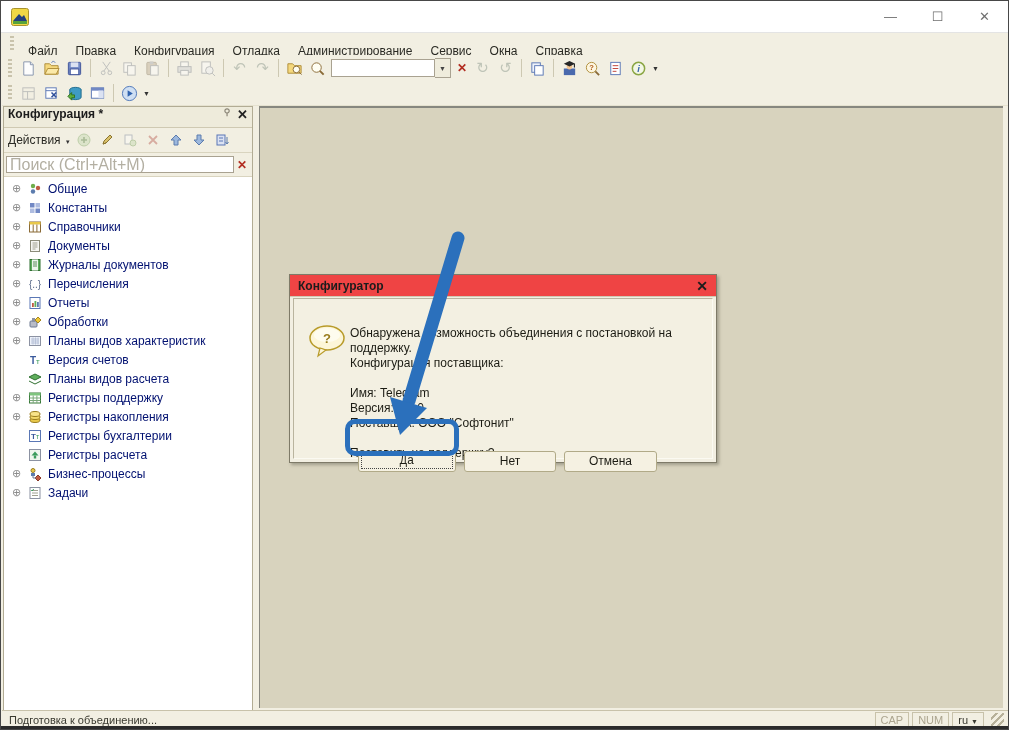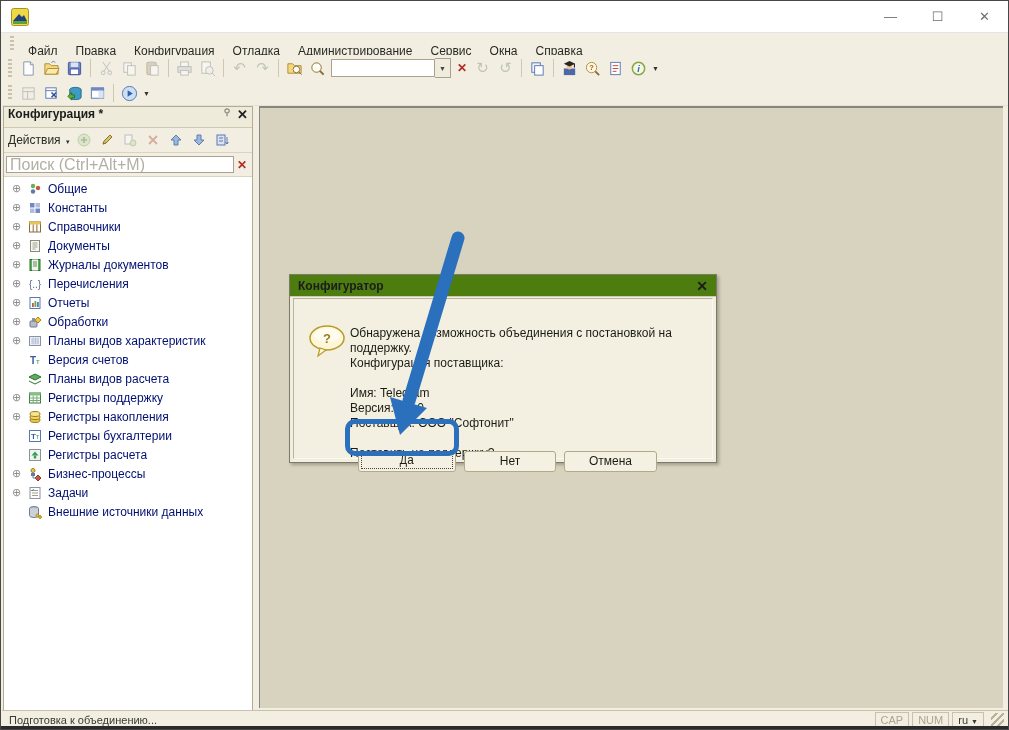--- a/index.html
+++ b/index.html
@@ -73,21 +73,21 @@
   .lock{margin-left:auto;margin-right:8px;width:12px;height:13px;flex:none;}
   
   .splitter{position:absolute;left:252px;top:105px;width:6px;height:605px;background:#f2efe2;}
   .workspace{position:absolute;left:258px;top:105px;width:744px;height:602px;background:#d8d3be;
              border-top:2px solid #87877f;border-left:1px solid #87877f;box-sizing:border-box;}
   .rframe{position:absolute;left:1002px;top:105px;width:6px;height:605px;background:#f2efe2;}
   
   .dialog{position:absolute;left:288px;top:273px;width:428px;height:189px;background:#f2efe2;
           border:1px solid #7e7a68;box-shadow:2px 2px 3px rgba(60,60,50,.35);box-sizing:border-box;}
   .dlg-title{height:21px;display:flex;align-items:center;padding:0 8px;font-weight:bold;
-             background:#4d7c0f;border-bottom:1px solid #cfc9b2;}
+             background:#ef4444;border-bottom:1px solid #cfc9b2;}
   .dlg-title .x{margin-left:auto;font-weight:bold;font-size:14px;color:#1c1c1c;}
   .dlg-inner{position:absolute;left:3px;right:3px;top:23px;bottom:3px;
              border:1px solid;border-color:#b9b49e #fbfaf2 #fbfaf2 #b9b49e;background:#f3f0e2;}
   .dlg-icon{position:absolute;left:14px;top:25px;width:38px;height:34px;}
   .dlg-text{position:absolute;left:56px;top:27px;line-height:15px;color:#1c1c14;}
   .dlg-text div{min-height:15px;}
   .dlg-buttons{position:absolute;left:0;top:152px;width:100%;}
   .btn{position:absolute;height:21px;background:#f5f1e2;border:1px solid #b1aa88;border-radius:3px;
        text-align:center;line-height:19px;color:#1c1c14;box-sizing:border-box;}
   .btn-yes{left:64px;width:98px;outline:1px dotted #444;outline-offset:-4px;font-family:Liberation Mono, monospace;}
@@ -541,32 +541,20 @@
         <span class="exp">⊕</span>
         <span class="ticon">
             <svg viewBox="0 0 14 14">
               <rect x="2" y="1.5" width="10" height="11" fill="#fff" stroke="#8c92a2"></rect>
               <path d="M4 4.5h6M4 7h6M4 9.5h6" stroke="#a0a090"></path>
               <path d="M3.2 4l1 1 1.5-2" stroke="#3a9c5a" fill="none"></path>
             </svg>
           </span>
         <span class="tlabel">Задачи</span>
       </div>
-      <div class="trow">
-        <span class="noexp"></span>
-        <span class="ticon">
-            <svg viewBox="0 0 14 14">
-              <ellipse cx="6" cy="3.5" rx="4.5" ry="2" fill="#b8bcc8" stroke="#6f7b93"></ellipse>
-              <path d="M1.5 3.5v7c0 1.1 2 2 4.5 2s4.5-.9 4.5-2v-7" fill="#cdd1da" stroke="#6f7b93"></path>
-              <circle cx="9.5" cy="10.5" r="1.4" fill="#f0c838" stroke="#a8881e"></circle>
-              <circle cx="12" cy="12" r="1.4" fill="#f0c838" stroke="#a8881e"></circle>
-            </svg>
-          </span>
-        <span class="tlabel">Внешние источники данных</span>
-      </div>
 
     </div>
   </div>
 
   <div class="splitter"></div>
   <div class="workspace"></div>
   <div class="rframe"></div>
 
   <div class="dialog">
     <div class="dlg-title">

